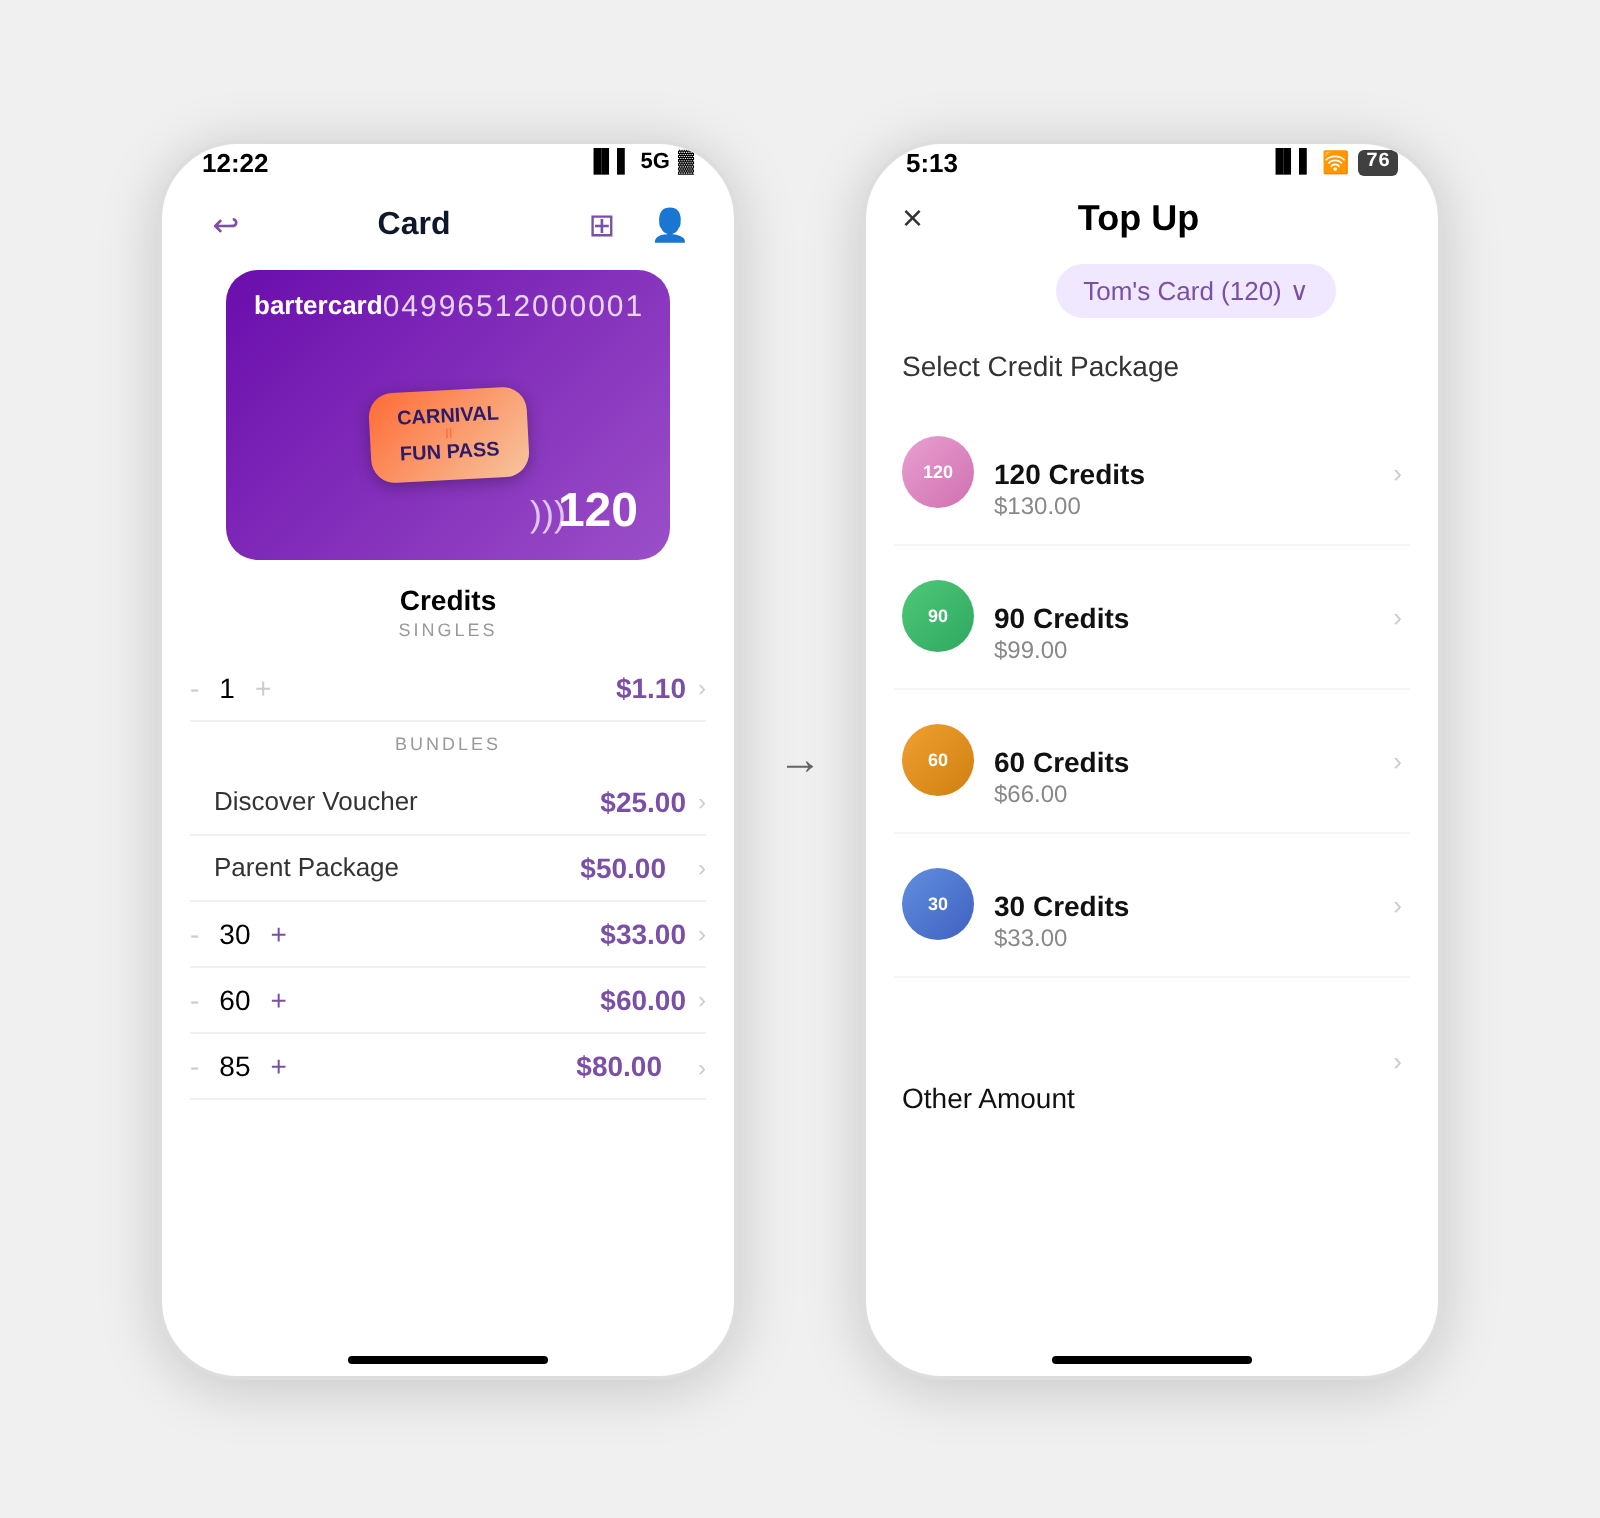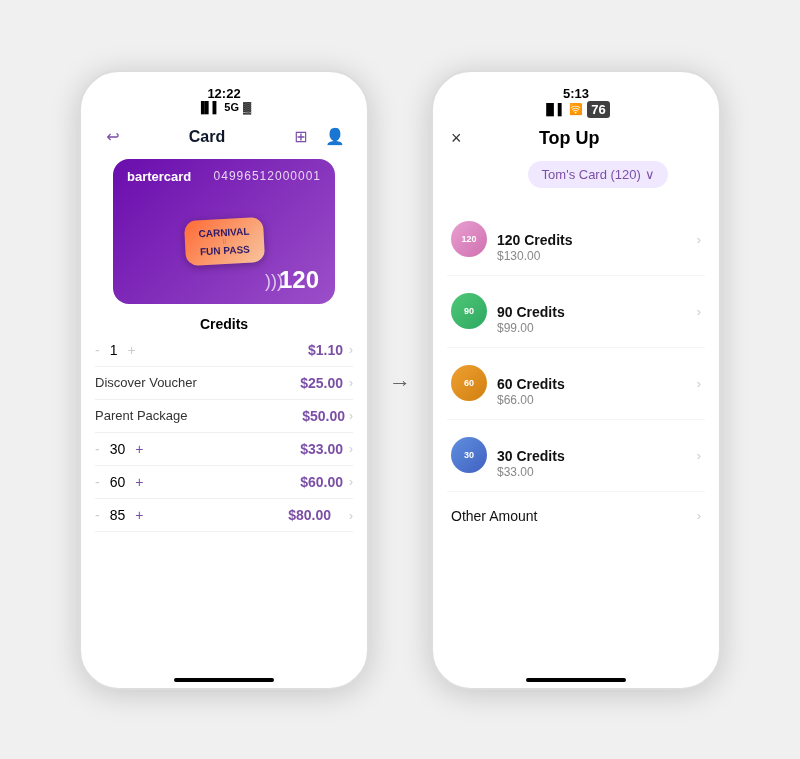--- a/index.html
+++ b/index.html
@@ -29,26 +29,25 @@
       position: relative;
       border: 2px solid #ddd;
       display: flex;
       flex-direction: column;
     }
     
     .status-bar {
       display: flex;
       justify-content: space-between;
       align-items: center;
-      padding: 14px 20px 4px;
+      padding: 2px 20px 4px;
       font-size: 12px;
       font-weight: 600;
       color: #000;
       flex-shrink: 0;
-      flex-direction: column;
     }
     .status-bar .time { font-weight: 700; font-size: 13px; }
     .status-icons { display: flex; gap: 4px; align-items: center; font-size: 11px; }
 
     
     .phone1-header {
       display: flex;
       justify-content: space-between;
       align-items: center;
       padding: 6px 18px 8px;
@@ -69,21 +68,21 @@
       height: 145px;
       position: relative;
       overflow: hidden;
       flex-shrink: 0;
     }
     .card-top {
       display: flex; justify-content: space-between;
       padding: 10px 14px 0;
     }
     .card-brand { color: #fff; font-size: 13px; font-weight: 700; }
-    .card-number { color: rgba(255,255,255,0.8); font-size: 12px; letter-spacing: 1px; }
+    .card-number { color: rgba(255,255,255,0.8); font-size: 15px; letter-spacing: 1px; }
     .card-art {
       position: absolute;
       bottom: 0; left: 0; right: 0; top: 20px;
       display: flex; align-items: center; justify-content: center;
     }
     .carnival-badge {
       background: linear-gradient(135deg, #ff6b35, #f7c59f);
       border-radius: 12px;
       padding: 8px 14px;
       text-align: center;
@@ -104,21 +103,21 @@
     .section-title { text-align: center; font-size: 14px; font-weight: 600; color: #000; margin-bottom: 2px; }
     .section-sub { text-align: center; font-size: 9px; color: #999; letter-spacing: 1.5px; text-transform: uppercase; margin-bottom: 8px; }
     .credit-row {
       display: flex; justify-content: space-between; align-items: center;
       padding: 8px 0; border-bottom: 1px solid #f0f0f0;
     }
     .stepper { display: flex; align-items: center; gap: 10px; }
     .stepper-btn { color: #ccc; font-size: 14px; cursor: pointer; font-weight: 300; }
     .stepper-val { font-size: 14px; font-weight: 500; color: #000; }
     .credit-price { color: #7b4fa6; font-size: 14px; font-weight: 600; }
-    .row-label { font-size: 13px; color: #333; }
+    .row-label { font-size: 13px; color: #333; margin-left: 12px; }
     .chevron { color: #ccc; font-size: 12px; }
 
     
     .arrow-container {
       display: flex; flex-direction: column; align-items: center; justify-content: center;
       font-size: 22px; color: #666;
     }
 
     
     .phone2-header {
@@ -164,21 +163,21 @@
     .pkg-icon-60 { background: linear-gradient(135deg, #f0a030, #d08010); }
     .pkg-icon-30 { background: linear-gradient(135deg, #6090e0, #4060c0); }
     .pkg-credits { font-size: 14px; font-weight: 600; color: #111; margin-top: 16px; }
     .pkg-price { font-size: 12px; color: #888; margin-top: 1px; }
     .pkg-chevron { color: #ccc; font-size: 13px; }
 
     .other-amount {
       display: flex; align-items: center; justify-content: space-between;
       padding: 16px 4px; cursor: pointer;
     }
-    .other-label { font-size: 14px; font-weight: 500; color: #111; }
+    .other-label { font-size: 14px; font-weight: 500; color: #111; margin-top: 36px; }
 
     .home-indicator {
       height: 20px; display: flex; align-items: flex-end; justify-content: center;
       padding-bottom: 6px; flex-shrink: 0;
     }
     .home-bar {
       width: 100px; height: 4px; background: #000; border-radius: 3px;
     }
   </style>
 </head>
@@ -216,41 +215,43 @@
           <div style="font-size:7px;color:#ff6b35;text-align:center;">II</div>
           <div class="carnival-text">FUN PASS</div>
         </div>
       </div>
       <span class="card-wifi">)))</span>
       <span class="card-credits">120</span>
     </div>
 
     <div class="credits-section">
       <div class="section-title">Credits</div>
+      <div class="section-sub">SINGLES</div>
       <div class="credit-row">
         <div class="stepper">
           <span class="stepper-btn">-</span>
           <span class="stepper-val">1</span>
           <span class="stepper-btn">+</span>
         </div>
         <div style="display:flex;align-items:center;gap:6px;">
           <span class="credit-price">$1.10</span>
           <span class="chevron">›</span>
         </div>
       </div>
+      <div class="section-sub" style="margin-top:6px;">BUNDLES</div>
       <div class="credit-row">
         <span class="row-label">Discover Voucher</span>
         <div style="display:flex;align-items:center;gap:6px;">
           <span class="credit-price">$25.00</span>
           <span class="chevron">›</span>
         </div>
       </div>
       <div class="credit-row">
         <span class="row-label">Parent Package</span>
-        <div style="display:flex;align-items:center;gap:4px;">
+        <div style="display:flex;align-items:center;gap:16px;">
           <span class="credit-price">$50.00</span>
           <span class="chevron">›</span>
         </div>
       </div>
       <div class="credit-row">
         <div class="stepper">
           <span class="stepper-btn">-</span>
           <span class="stepper-val">30</span>
           <span class="stepper-btn" style="color:#7b4fa6;">+</span>
         </div>
@@ -290,37 +291,38 @@
   <div class="arrow-container">
     <span>→</span>
   </div>
 
   <div class="phone">
     <div class="status-bar">
       <span class="time">5:13</span>
       <div class="status-icons">
         <span>▐▌▌</span>
         <span>🛜</span>
-        <span style="background:#404040;color:#fff;padding:1px 4px;border-radius:3px;font-size:13px;">76</span>
+        <span style="background:#404040;color:#fff;padding:1px 4px;border-radius:3px;font-size:10px;font-family:Liberation Mono, monospace;">76</span>
       </div>
     </div>
 
     <div class="phone2-header">
       <span class="close-btn">×</span>
       <span class="topup-title">Top Up</span>
       <span style="width:24px;"></span>
     </div>
 
     <div class="card-selector">
       <div class="card-chip">
         <span>Tom's Card (120)</span>
         <span>∨</span>
       </div>
     </div>
 
+    <div class="select-label">Select Credit Package</div>
 
     <div class="package-list">
 
       <div class="package-item">
         <div class="package-left">
           <div class="pkg-icon pkg-icon-120">
             <span>120</span>
           </div>
           <div>
             <div class="pkg-credits">120 Credits</div>

